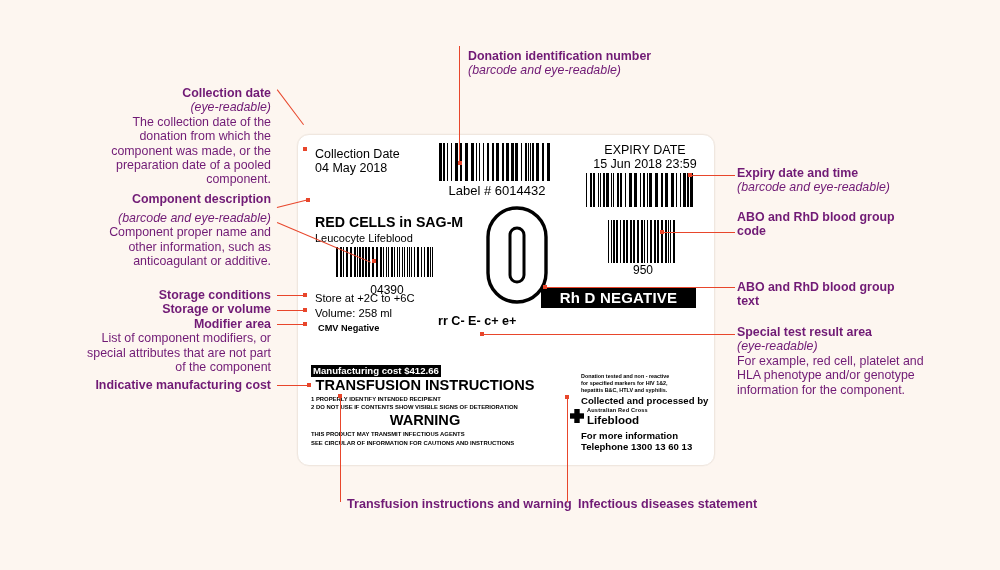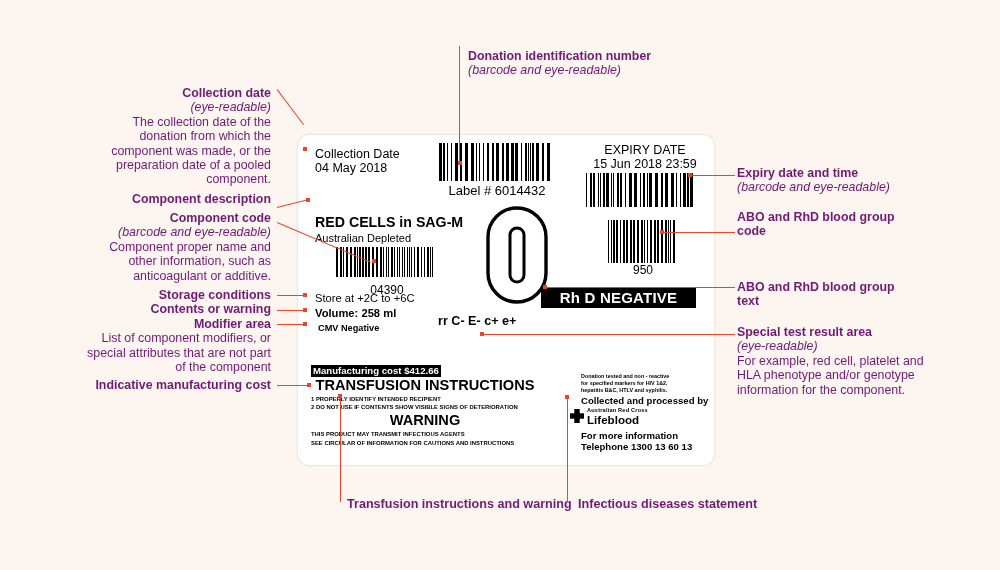--- a/index.html
+++ b/index.html
@@ -72,27 +72,27 @@
     <div class="lb" style="left:17px; top:26px; font-size:12.5px;">04 May 2018</div>
 
     <div class="barcode" id="bc-donation" style="left:141px; top:8px; width:116px; height:38px;"><i style="width:3px"></i><i class="w" style="width:1px"></i><i style="width:2px"></i><i class="w" style="width:2px"></i><i style="width:1px"></i><i class="w" style="width:3px"></i><i style="width:1px"></i><i class="w" style="width:3px"></i><i style="width:3px"></i><i class="w" style="width:2px"></i><i style="width:2px"></i><i class="w" style="width:3px"></i><i style="width:3px"></i><i class="w" style="width:3px"></i><i style="width:3px"></i><i class="w" style="width:2px"></i><i style="width:1px"></i><i class="w" style="width:2px"></i><i style="width:1px"></i><i class="w" style="width:3px"></i><i style="width:1px"></i><i class="w" style="width:3px"></i><i style="width:2px"></i><i class="w" style="width:3px"></i><i style="width:2px"></i><i class="w" style="width:2px"></i><i style="width:3px"></i><i class="w" style="width:3px"></i><i style="width:2px"></i><i class="w" style="width:2px"></i><i style="width:3px"></i><i class="w" style="width:2px"></i><i style="width:3px"></i><i class="w" style="width:1px"></i><i style="width:3px"></i><i class="w" style="width:3px"></i><i style="width:1px"></i><i class="w" style="width:3px"></i><i style="width:2px"></i><i class="w" style="width:1px"></i><i style="width:1px"></i><i class="w" style="width:1px"></i><i style="width:1px"></i><i class="w" style="width:1px"></i><i style="width:2px"></i><i class="w" style="width:2px"></i><i style="width:3px"></i><i class="w" style="width:3px"></i><i style="width:2px"></i><i class="w" style="width:3px"></i><i style="width:3px"></i><i class="w" style="width:3px"></i></div>
     <div class="lb" style="left:141px; top:48px; width:116px; text-align:center; font-size:13px;">Label # 6014432</div>
 
     <div class="lb" style="left:280px; top:8px; width:134px; text-align:center; font-size:12.5px;">EXPIRY DATE</div>
     <div class="lb" style="left:280px; top:22px; width:134px; text-align:center; font-size:12.5px;">15 Jun 2018  23:59</div>
     <div class="barcode" id="bc-expiry" style="left:288px; top:38px; width:112px; height:34px;"><i style="width:1px"></i><i class="w" style="width:3px"></i><i style="width:2px"></i><i class="w" style="width:1px"></i><i style="width:2px"></i><i class="w" style="width:3px"></i><i style="width:1px"></i><i class="w" style="width:1px"></i><i style="width:1px"></i><i class="w" style="width:2px"></i><i style="width:2px"></i><i class="w" style="width:1px"></i><i style="width:3px"></i><i class="w" style="width:2px"></i><i style="width:1px"></i><i class="w" style="width:1px"></i><i style="width:1px"></i><i class="w" style="width:3px"></i><i style="width:2px"></i><i class="w" style="width:1px"></i><i style="width:2px"></i><i class="w" style="width:3px"></i><i style="width:1px"></i><i class="w" style="width:3px"></i><i style="width:3px"></i><i class="w" style="width:2px"></i><i style="width:3px"></i><i class="w" style="width:3px"></i><i style="width:1px"></i><i class="w" style="width:2px"></i><i style="width:2px"></i><i class="w" style="width:2px"></i><i style="width:1px"></i><i class="w" style="width:1px"></i><i style="width:3px"></i><i class="w" style="width:3px"></i><i style="width:3px"></i><i class="w" style="width:3px"></i><i style="width:2px"></i><i class="w" style="width:2px"></i><i style="width:3px"></i><i class="w" style="width:3px"></i><i style="width:3px"></i><i class="w" style="width:2px"></i><i style="width:1px"></i><i class="w" style="width:3px"></i><i style="width:1px"></i><i class="w" style="width:2px"></i><i style="width:3px"></i><i class="w" style="width:1px"></i><i style="width:2px"></i><i class="w" style="width:1px"></i><i style="width:3px"></i><i class="w" style="width:3px"></i></div>
 
     <div class="lb" style="left:17px; top:79px; font-size:14.2px; font-weight:bold;">RED CELLS in SAG-M</div>
-    <div class="lb" style="left:17px; top:97px; font-size:11px;">Australian Depleted</div>
+    <div class="lb" style="left:17px; top:97px; font-size:11px;">Leucocyte Lifeblood</div>
 
     <div class="barcode" id="bc-component" style="left:38px; top:112px; width:102px; height:30px;"><i style="width:2px"></i><i class="w" style="width:2px"></i><i style="width:2px"></i><i class="w" style="width:1px"></i><i style="width:1px"></i><i class="w" style="width:2px"></i><i style="width:2px"></i><i class="w" style="width:2px"></i><i style="width:2px"></i><i class="w" style="width:2px"></i><i style="width:2px"></i><i class="w" style="width:1px"></i><i style="width:1px"></i><i class="w" style="width:1px"></i><i style="width:2px"></i><i class="w" style="width:1px"></i><i style="width:2px"></i><i class="w" style="width:1px"></i><i style="width:2px"></i><i class="w" style="width:1px"></i><i style="width:2px"></i><i class="w" style="width:2px"></i><i style="width:2px"></i><i class="w" style="width:2px"></i><i style="width:2px"></i><i class="w" style="width:2px"></i><i style="width:2px"></i><i class="w" style="width:1px"></i><i style="width:1px"></i><i class="w" style="width:2px"></i><i style="width:1px"></i><i class="w" style="width:1px"></i><i style="width:1px"></i><i class="w" style="width:2px"></i><i style="width:2px"></i><i class="w" style="width:1px"></i><i style="width:1px"></i><i class="w" style="width:2px"></i><i style="width:1px"></i><i class="w" style="width:1px"></i><i style="width:1px"></i><i class="w" style="width:2px"></i><i style="width:1px"></i><i class="w" style="width:1px"></i><i style="width:1px"></i><i class="w" style="width:2px"></i><i style="width:1px"></i><i class="w" style="width:1px"></i><i style="width:1px"></i><i class="w" style="width:1px"></i><i style="width:1px"></i><i class="w" style="width:2px"></i><i style="width:1px"></i><i class="w" style="width:2px"></i><i style="width:2px"></i><i class="w" style="width:2px"></i><i style="width:1px"></i><i class="w" style="width:2px"></i><i style="width:1px"></i><i class="w" style="width:2px"></i><i style="width:2px"></i><i class="w" style="width:1px"></i><i style="width:1px"></i><i class="w" style="width:1px"></i><i style="width:1px"></i><i class="w" style="width:2px"></i></div>
     <div class="lb" style="left:38px; top:142px; width:102px; text-align:center; font-size:12px;margin-top:6px;">04390</div>
 
     <div class="lb" style="left:17px; top:157px; font-size:11.2px;">Store at +2C to +6C</div>
-    <div class="lb" style="left:17px; top:172px; font-size:11.2px;font-weight:bold;">Volume:  258 ml</div>
+    <div class="lb" style="left:17px; top:172px; font-size:11.2px;">Volume:  258 ml</div>
     <div class="lb" style="left:20px; top:188px; font-size:9.2px; font-weight:bold;">CMV Negative</div>
 
     <div class="lb" style="left:140px; top:179px; font-size:12.6px; font-weight:bold;">rr C- E- c+ e+</div>
 
     <div id="o-glyph" style="left:187px; top:70px;">
       <svg width="64" height="100" viewBox="0 0 64 100" aria-hidden="true">
         <rect x="3" y="3" width="58" height="94" rx="29" ry="29" fill="#fff" stroke="#000" stroke-width="3.4"></rect>
         <rect x="25" y="23" width="14" height="54" rx="7" ry="7" fill="#fff" stroke="#000" stroke-width="3.0"></rect>
       </svg>
     </div>
@@ -133,31 +133,30 @@
     <div class="ttl">Collection date</div>
     <div class="ital">(eye-readable)</div>
     <div>The collection date of the donation from which the component was made, or the preparation date of a pooled component.</div>
   </div>
 
   <div class="ann right-al" style="left:86px; top:192px; width:185px;">
     <div class="ttl">Component description</div>
   </div>
 
   <div class="ann right-al" style="left:86px; top:211px; width:185px;">
-    <div class="ttl">Component code</div>
     <div class="ital">(barcode and eye-readable)</div>
     <div>Component proper name and other information, such as anticoagulant or additive.</div>
   </div>
 
   <div class="ann right-al" style="left:86px; top:288px; width:185px;">
     <div class="ttl">Storage conditions</div>
   </div>
 
   <div class="ann right-al" style="left:86px; top:302px; width:185px;">
-    <div class="ttl">Contents or warning</div>
+    <div class="ttl">Storage or volume</div>
   </div>
 
   <div class="ann right-al" style="left:86px; top:317px; width:185px;">
     <div class="ttl">Modifier area</div>
     <div>List of component modifiers, or special attributes that are not part of the component</div>
   </div>
 
   <div class="ann right-al" style="left:86px; top:378px; width:185px;">
     <div class="ttl">Indicative manufacturing cost</div>
   </div>

